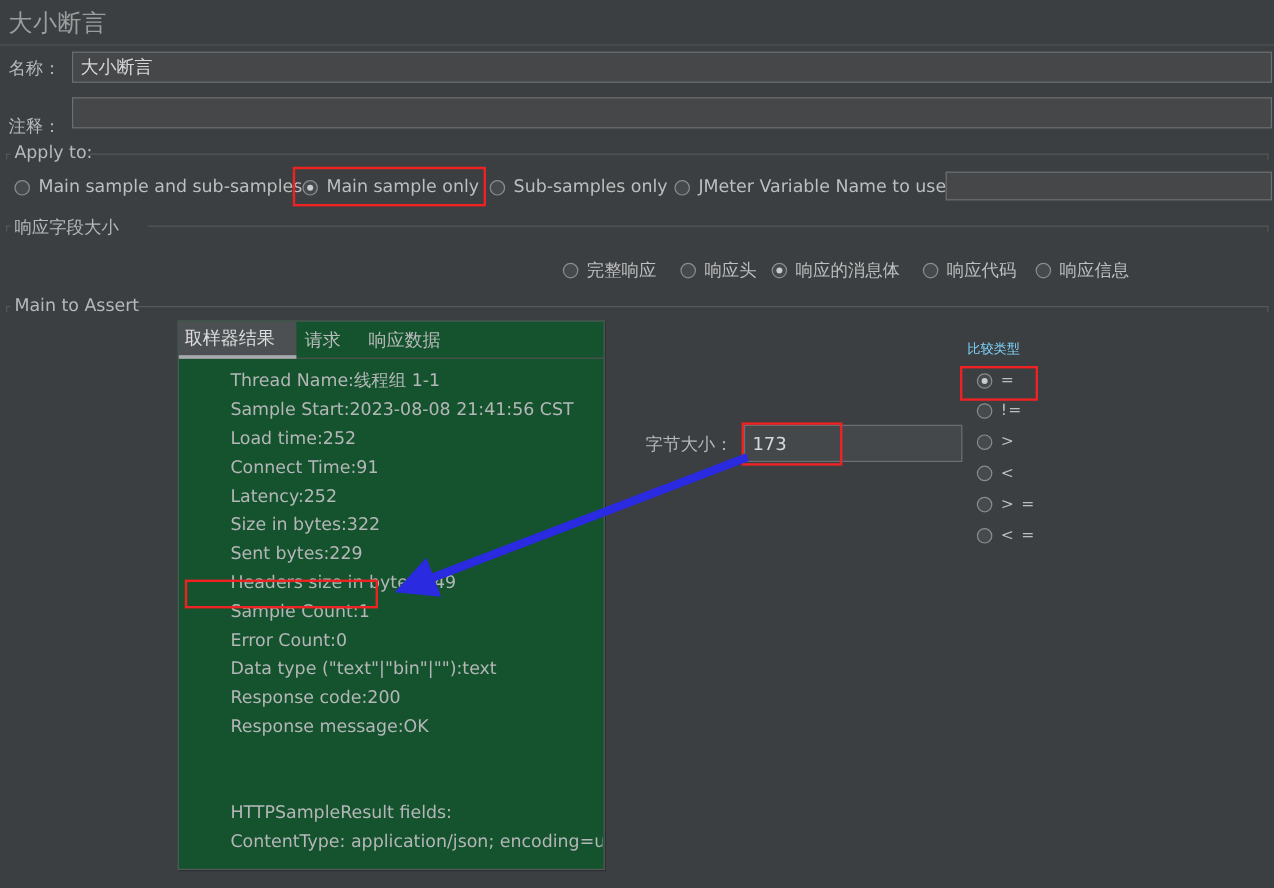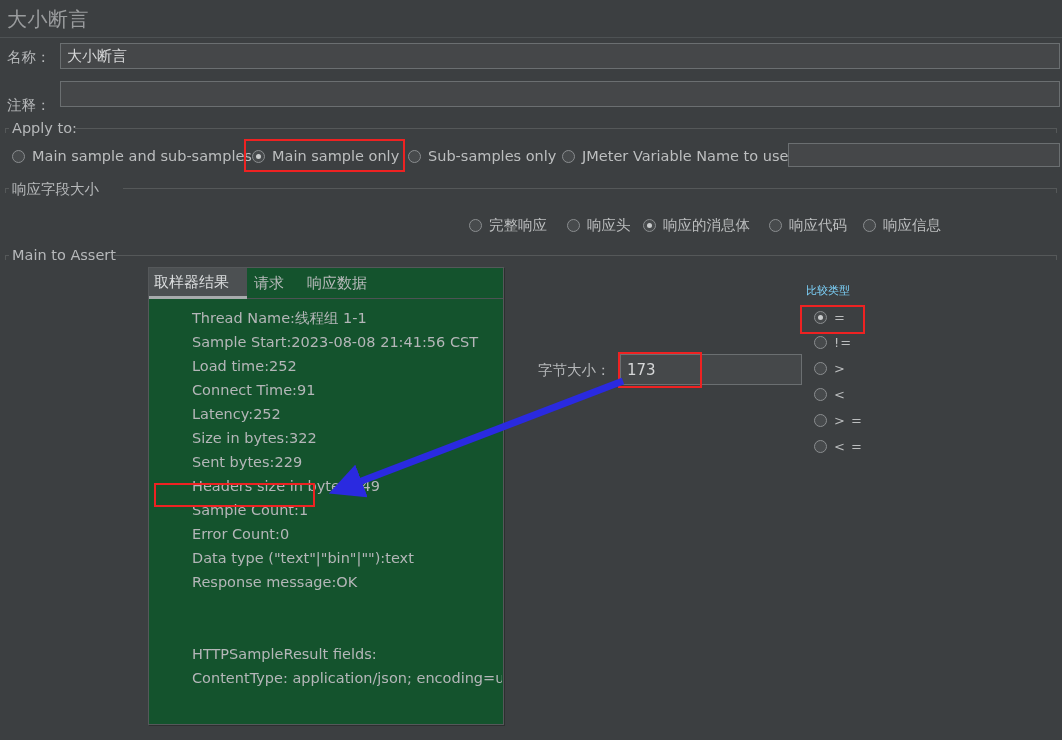--- a/index.html
+++ b/index.html
@@ -323,20 +323,21 @@
     <div class="line">Sample Start:2023-08-08 21:41:56 CST</div>
     <div class="line">Load time:252</div>
     <div class="line">Connect Time:91</div>
     <div class="line">Latency:252</div>
     <div class="line">Size in bytes:322</div>
     <div class="line">Sent bytes:229</div>
     <div class="line">Headers size in bytes:149</div>
     <div class="line">Sample Count:1</div>
     <div class="line">Error Count:0</div>
     <div class="line">Data type ("text"|"bin"|""):text</div>
+    <div class="line">Response code:200</div>
     <div class="line">Response message:OK</div>
     <div class="line"></div>
     <div class="line"></div>
     <div class="line">HTTPSampleResult fields:</div>
     <div class="line">ContentType: application/json; encoding=utf-8</div>
 
   </div>
 </div>
 
 <div class="annot-box" style="left:244px; top:139px; width:161px; height:33px;"></div>

